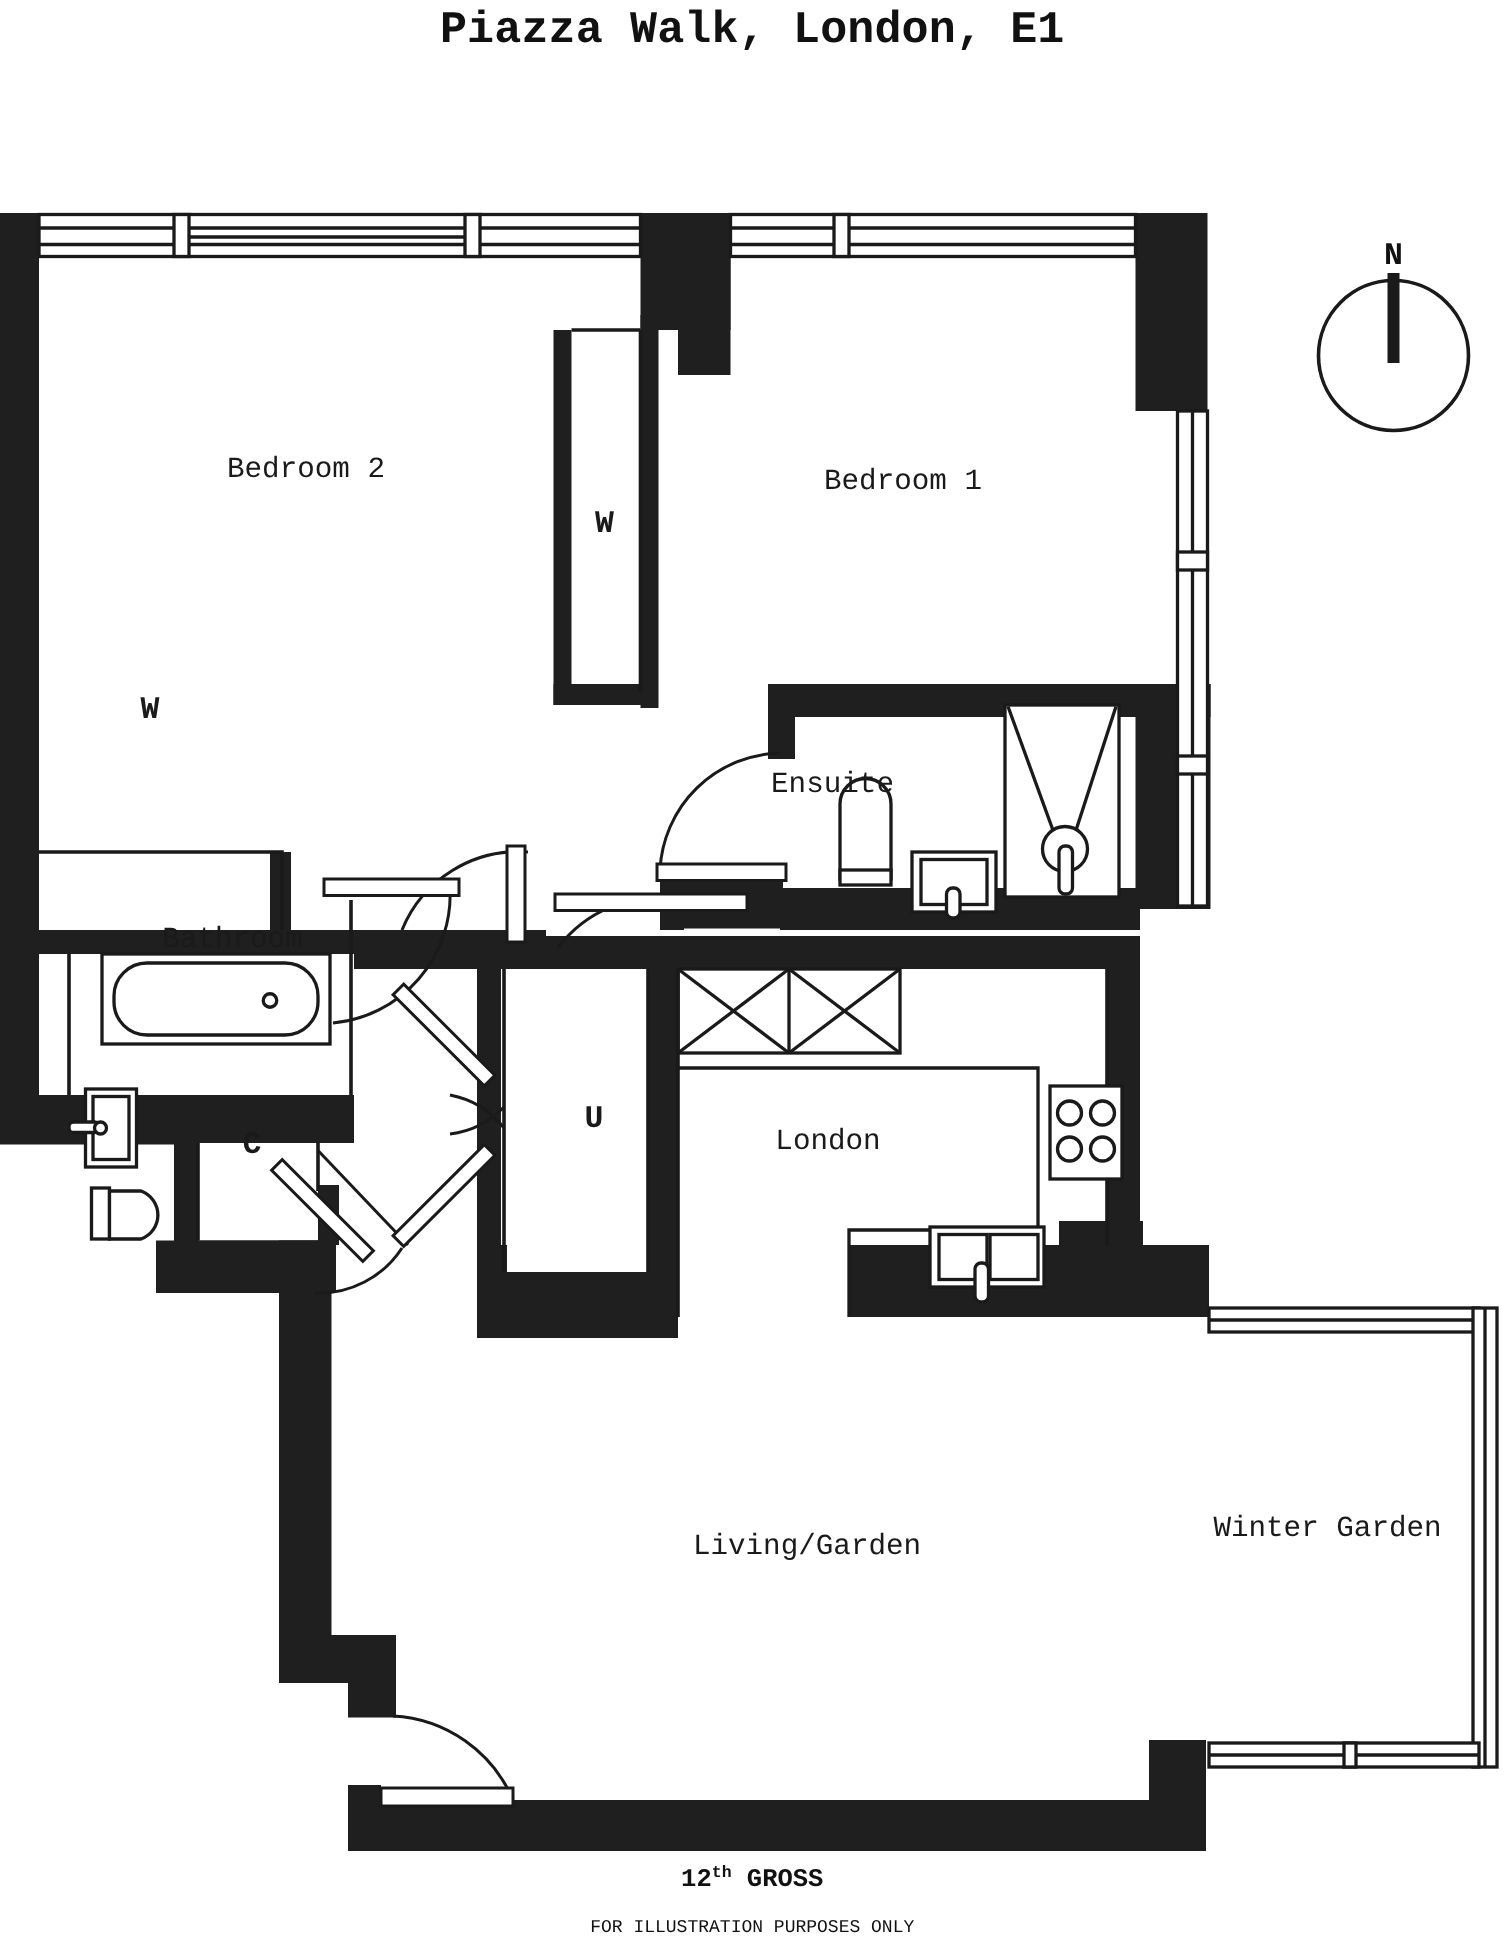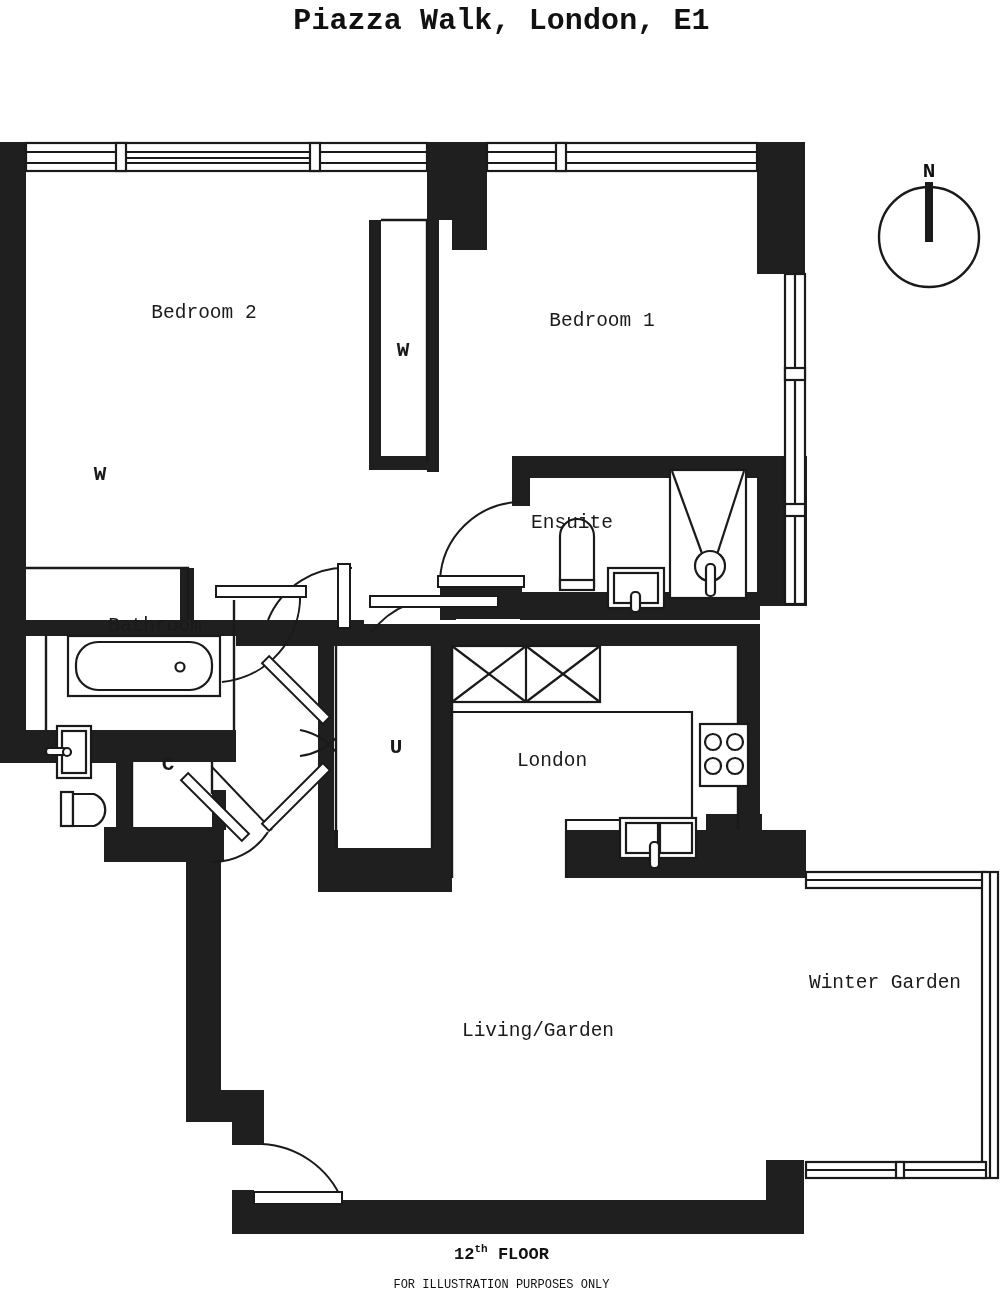--- a/index.html
+++ b/index.html
@@ -338,34 +338,34 @@
     </g>
 
     <g></g>
   </svg>
 
   <div id="labels">
       <div class="roomlabel" style="left: 192px; top: 313px; margin-left: 12px;">Bedroom 2</div>
       <div class="roomlabel" style="left: 602px; top: 321px;">Bedroom 1</div>
       <div class="roomlabel bold" style="left: 403px; top: 350px;">W</div>
       <div class="roomlabel bold" style="left: 100px; top: 474px;">W</div>
-      <div class="roomlabel" style="left: 572px; top: 523px;">Ensuite</div>
+      <div class="roomlabel" style="left: 555px; top: 523px;">Ensuite</div>
       <div class="roomlabel" style="left: 155px; top: 626px;">Bathroom</div>
       <div class="roomlabel bold" style="left: 168px; top: 764px;">C</div>
       <div class="roomlabel bold" style="left: 396px; top: 747px;">U</div>
       <div class="roomlabel" style="left: 552px; top: 761px;">London</div>
       <div class="roomlabel" style="left: 538px; top: 1031px;">Living/Garden</div>
-      <div class="roomlabel" style="left: 885px; top: 983px;">Winter Garden</div>
+      <div class="roomlabel" style="left: 885px; top: 1019px;">Winter Garden</div>
     </div>
 
   <div id="compass-wrap">
     <div id="compass-n">N</div>
     <svg width="110" height="110" viewBox="0 0 110 110" style="position:absolute;top:22px;left:0;">
       <circle cx="55" cy="55" r="50" fill="none" stroke="#1a1a1a" stroke-width="2.4"></circle>
       <rect x="51" y="0" width="8" height="60" fill="#1a1a1a"></rect>
     </svg>
   </div>
 
-  <div class="hdr" id="floorlabel"><span>12</span><sup>th</sup><span> FLOOR</span></div>
+  <div class="hdr" id="floorlabel"><span>12</span><sup>th</sup><span> GROSS</span></div>
 
   <div class="hdr" id="disclaimer">FOR ILLUSTRATION PURPOSES ONLY</div>
 
 </div>
 
 </body></html>

